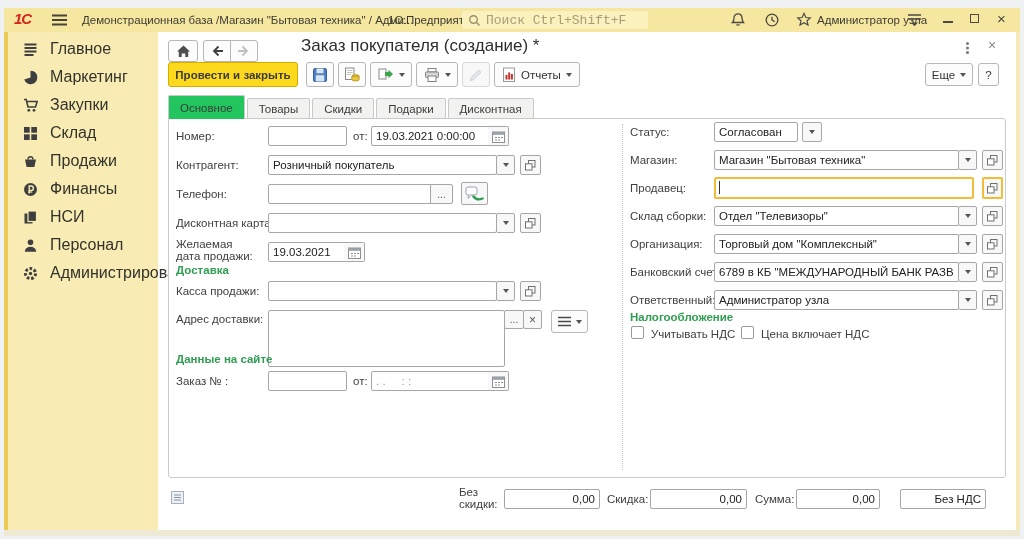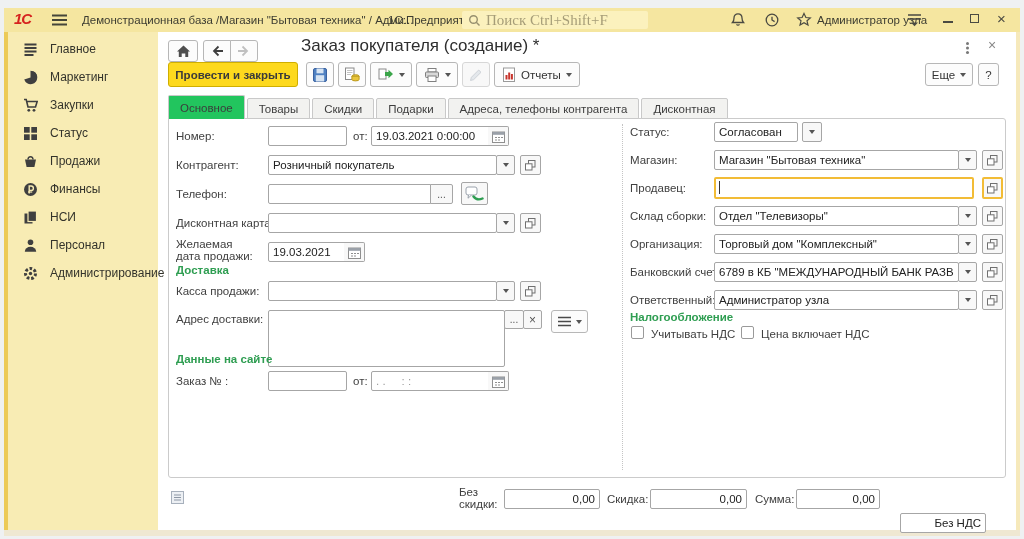--- a/index.html
+++ b/index.html
@@ -26,30 +26,30 @@
   .num{text-align:right}
   .minibtn{border:1px solid #a6a6a6;background:#f8f8f8;border-radius:2px;display:flex;align-items:center;justify-content:center;font-size:10px;color:#555;gap:3px}
   .toolbtn{border:1px solid #b7b7b7;background:#fcfcfc;border-radius:3px;display:flex;align-items:center;justify-content:center;gap:5px;font-size:11.5px;color:#333}
   .toolbtn.dis{opacity:.55;background:#f3f3f3}
   .ybtn{background:#fdd91e;border:1px solid #cfae00;border-radius:3px;font-weight:bold;font-size:11.5px;color:#3a3a3a;display:flex;align-items:center;justify-content:center}
   .caret{width:0;height:0;border-left:3.5px solid transparent;border-right:3.5px solid transparent;border-top:4.5px solid #555;display:inline-block}
   .cb{width:13px;height:13px;border:1px solid #9a9a9a;border-radius:2px;background:#fff}
   .vdots{width:3px;height:3px;background:#787878;border-radius:50%;box-shadow:0 4.5px 0 #787878,0 9px 0 #787878}
   
   .side-item{width:149px;height:28px;display:flex;align-items:center;gap:12px;padding-left:15px}
-  .slabel{font-size:12px;color:#33332b;white-space:nowrap}
+  .slabel{font-size:16px;color:#33332b;white-space:nowrap}
   
   .tabs{left:168px;top:95px;height:24px;display:flex;align-items:flex-end;z-index:2}
   .tab{height:21px;padding:0 11px;display:flex;align-items:center;font-size:11.5px;color:#3c3c3c;background:#f2f2f0;border:1px solid #c9c9c9;border-radius:2px 2px 0 0;margin-right:2px;white-space:nowrap}
   .tab.active{height:24px;background:#22c55e;border-bottom:none;position:relative;z-index:3}
   .panel{left:168px;top:118px;width:838px;height:360px;border:1px solid #cbcbcb;border-radius:0 3px 3px 3px;background:#fff}
   .divider{left:622px;top:124px;width:0;height:346px;border-left:1px dotted #c4c4c4}
   
   .search{left:462px;top:11px;width:186px;height:18px;background:#fbf1bd;border-radius:2px;display:flex;align-items:center;gap:5px;padding:0 6px}
-  .search input{flex:1;border:none;background:transparent;font-family:Liberation Serif, serif;font-size:15px;color:#6e6750;outline:none}
+  .search input{flex:1;border:none;background:transparent;font-family:Liberation Mono, monospace;font-size:13px;color:#6e6750;outline:none}
   .search input::placeholder{color:#a69d78}
   input.inp::placeholder,textarea.inp::placeholder{color:#9c9c9c}
   .focusfield{border:2px solid #f2bc36 !important}
 </style>
 </head>
 <body>
 
 <div class="abs win-bg"></div>
 <div class="abs topbar"></div>
 <div class="abs edge-l"></div>
@@ -132,21 +132,21 @@
 </div>
 <div class="abs side-item" style="left:8px;top:119px">
   <span>
       <svg width="15" height="15">
         <rect x="1" y="1" width="5.7" height="5.7" fill="#3f3f3f"></rect>
         <rect x="8.3" y="1" width="5.7" height="5.7" fill="#3f3f3f"></rect>
         <rect x="1" y="8.3" width="5.7" height="5.7" fill="#3f3f3f"></rect>
         <rect x="8.3" y="8.3" width="5.7" height="5.7" fill="#3f3f3f"></rect>
       </svg>
     </span>
-  <span class="slabel">Статус</span>
+  <span class="slabel">Склад</span>
 </div>
 <div class="abs side-item" style="left:8px;top:147px">
   <span>
       <svg width="15" height="15">
         <path d="M2 5.5h11l-1.6 7.5H3.6z" fill="#3f3f3f"></path>
         <path d="M5 5.5a2.5 2.8 0 0 1 5 0" fill="none" stroke="#3f3f3f" stroke-width="1.4"></path>
       </svg>
     </span>
   <span class="slabel">Продажи</span>
 </div>
@@ -275,21 +275,20 @@
     <span>Еще</span>
     <span class="caret"></span>
   </div>
 <div class="abs toolbtn" style="left:978px;top:63px;width:21px;height:23px">?</div>
 
 <div class="abs tabs">
   <div class="tab active">Основное</div>
   <div class="tab">Товары</div>
   <div class="tab">Скидки</div>
   <div class="tab">Подарки</div>
-  <div class="tab">Адреса, телефоны контрагента</div>
   <div class="tab">Дисконтная</div>
 </div>
 <div class="abs panel"></div>
 <div class="abs divider"></div>
 
 <span class="abs lbl" style="left:176px;top:130px">Номер:</span>
 <input class="abs inp" style="left: 268px; top: 126px; width: 79px;" value="">
 <span class="abs lbl" style="left:353px;top:130px">от:</span>
 <input class="abs inp" style="left: 371px; top: 126px; width: 118px; border-radius: 2px 0px 0px 2px;" value="19.03.2021 0:00:00">
 <div class="abs minibtn" style="left:488px;top:126px;width:21px;height:20px;border-left:none;border-radius:0 2px 2px 0">
@@ -501,13 +500,13 @@
       <path d="M3 4h7M3 6.5h7M3 9h7" stroke="#8d97a5"></path>
     </svg>
   </div>
 <span class="abs lbl" style="left:459px;top:486px">Без</span>
 <span class="abs lbl" style="left:459px;top:498px">скидки:</span>
 <input class="abs inp num" style="left: 504px; top: 489px; width: 96px;" value="0,00">
 <span class="abs lbl" style="left:607px;top:493px">Скидка:</span>
 <input class="abs inp num" style="left: 650px; top: 489px; width: 97px;" value="0,00">
 <span class="abs lbl" style="left:755px;top:493px">Сумма:</span>
 <input class="abs inp num" style="left: 796px; top: 489px; width: 84px;" value="0,00">
-<input class="abs inp num" style="left: 900px; top: 489px; width: 86px; margin-top: 24px;" value="Без НДС">
+<input class="abs inp num" style="left: 900px; top: 489px; width: 86px;" value="Без НДС">
 
 </body></html>

